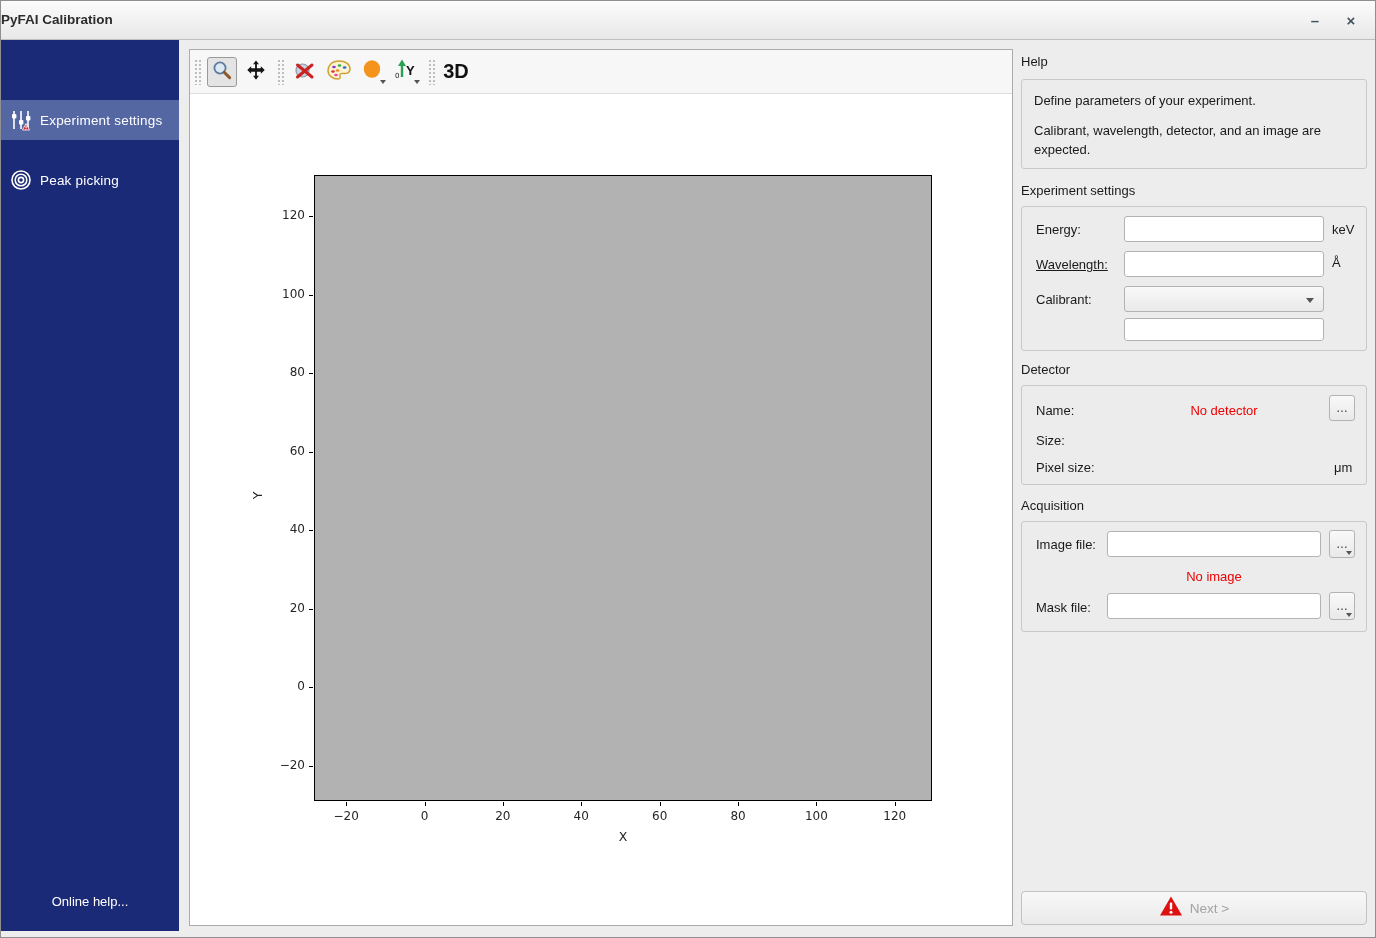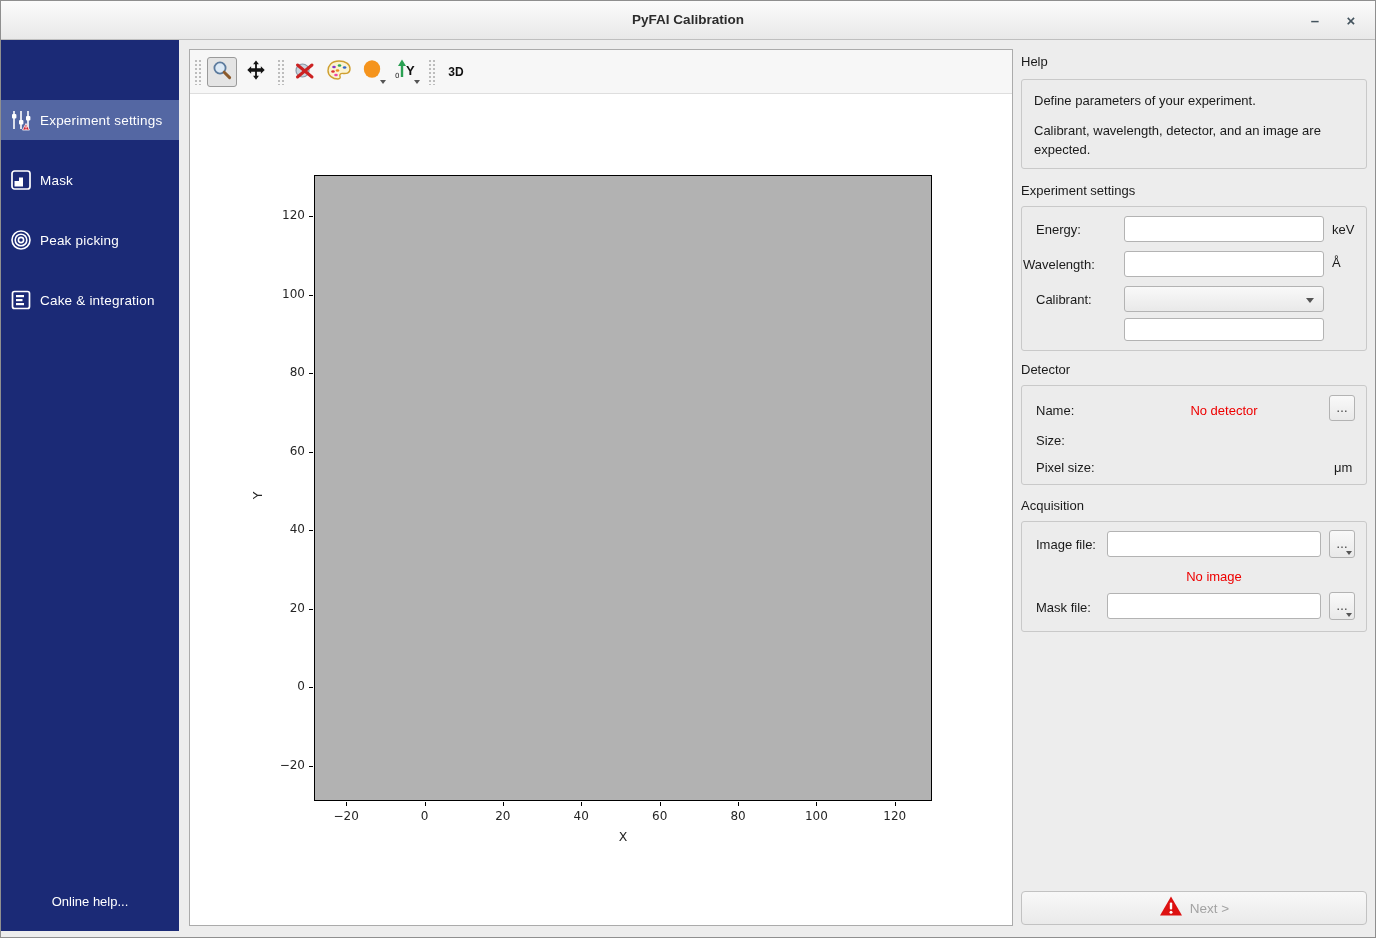--- a/index.html
+++ b/index.html
@@ -8,21 +8,21 @@
     position:relative; width:1376px; height:938px; background:#ededed;
     border:1px solid #8f8f8f; overflow:hidden;
   }
   
   .titlebar {
     position:absolute; left:0; top:0; width:100%; height:39px;
     background:linear-gradient(#fbfbfb,#e8e8e8);
     border-bottom:1px solid #bfbfbf;
   }
   .titlebar .title {
-    position:absolute; left:0; right:0; top:11px; text-align:center;
+    position:absolute; left:0; right:0; top:11px; 
     font-size:13.5px; font-weight:700; color:#2c2c2c;
   }
   .winbtn {
     position:absolute; top:8px; width:24px; height:24px; text-align:center;
     line-height:24px; font-size:15px; font-weight:700; color:#44545e; cursor:default;
   }
   .winbtn.min { right:48px; }
   .winbtn.close { right:12px; }
   
   .sidebar {
@@ -59,21 +59,21 @@
   .tb-btn {
     width:30px; height:30px; display:flex; align-items:center; justify-content:center;
     border:1px solid transparent; border-radius:3px; position:relative; margin:0 2px;
   }
   .tb-btn.pressed { background:#e4e4e4; border-color:#9a9a9a; }
   .tb-caret {
     position:absolute; right:1px; bottom:2px; width:0; height:0;
     border-left:3.5px solid transparent; border-right:3.5px solid transparent;
     border-top:4px solid #555;
   }
-  .tb-text { font-weight:700; font-size:12px; color:#111; }
+  .tb-text { font-weight:700; font-size:20px; color:#111; }
   
   .plot-wrap { position:absolute; left:124px; top:125px; width:618px; height:626px; }
   .plot-canvas { position:absolute; inset:0; background:#b2b2b2; border:1px solid #000; }
   .tickmark-x { position:absolute; width:1px; height:4px; background:#000; top:calc(100% + 1px); }
   .ticklabel-x { position:absolute; top:calc(100% + 8px); width:44px; margin-left:-22px;
     text-align:center; font-family:"DejaVu Sans",sans-serif; font-size:12px; color:#262626; }
   .tickmark-y { position:absolute; height:1px; width:4px; background:#000; left:-5px; }
   .ticklabel-y { position:absolute; left:-53px; width:44px; margin-top:-8px;
     text-align:right; font-family:"DejaVu Sans",sans-serif; font-size:12px; color:#262626; }
   .axis-xlabel { position:absolute; left:0; right:0; top:calc(100% + 28px); text-align:center;
@@ -143,53 +143,33 @@
           <rect x="9" y="11" width="4.4" height="4.4" rx="1" fill="#fff"></rect>
           <rect x="16" y="7" width="4.4" height="4.4" rx="1" fill="#fff"></rect>
           <polygon points="12.5,21 16,14.5 19.5,21" fill="#d41f2c" stroke="#fff" stroke-width="0.8"></polygon>
           <rect x="15.5" y="16.6" width="1.1" height="2.4" fill="#fff"></rect>
           <rect x="15.5" y="19.6" width="1.1" height="1" fill="#fff"></rect>
         </svg>
       </span>
       <span class="nlabel">Experiment settings</span>
     </div>
 
-    <div class="nav-item">
-      <span class="nicon">
-        <svg width="22" height="22" viewBox="0 0 22 22">
-          <rect x="2" y="2" width="18" height="18" rx="2.5" fill="none" stroke="#fff" stroke-width="1.7"></rect>
-          <path d="M4.5 17.5 L4.5 12 L9 12 L9 8.5 L13 8.5 L13 17.5 Z" fill="#fff"></path>
-        </svg>
-      </span>
-      <span class="nlabel">Mask</span>
-    </div>
 
     <div class="nav-item">
       <span class="nicon">
         <svg width="22" height="22" viewBox="0 0 22 22">
           <circle cx="11" cy="11" r="9" fill="none" stroke="#fff" stroke-width="1.6"></circle>
           <circle cx="11" cy="11" r="5.8" fill="none" stroke="#fff" stroke-width="1.6"></circle>
           <circle cx="11" cy="11" r="2.6" fill="none" stroke="#fff" stroke-width="1.6"></circle>
         </svg>
       </span>
       <span class="nlabel">Peak picking</span>
     </div>
 
 
-    <div class="nav-item">
-      <span class="nicon">
-        <svg width="22" height="22" viewBox="0 0 22 22">
-          <rect x="2.5" y="2.5" width="17" height="17" rx="2" fill="none" stroke="#fff" stroke-width="1.7"></rect>
-          <rect x="6" y="6" width="8" height="2.2" fill="#fff"></rect>
-          <rect x="6" y="10" width="6.5" height="2.2" fill="#fff"></rect>
-          <rect x="6" y="14" width="8" height="2.2" fill="#fff"></rect>
-        </svg>
-      </span>
-      <span class="nlabel">Cake &amp; integration</span>
-    </div>
 
     <div class="footer">Online help...</div>
   </div>
 
   <div class="plot-panel">
 
     <div class="mpl-toolbar">
       <div class="tb-handle"></div>
 
       <div class="tb-btn pressed">
@@ -313,21 +293,21 @@
       <p>Define parameters of your experiment.</p>
       <p>Calibrant, wavelength, detector, and an image are expected.</p>
     </div>
 
     <div class="group-label" style="top:142px;">Experiment settings</div>
     <div class="group-box" style="top:165px; height:145px;">
       <span class="field-label" style="left:14px; top:15px;">Energy:</span>
       <input class="text-input" style="left: 102px; top: 9px; width: 200px;" value="">
       <span class="unit-label" style="left:310px; top:15px;">keV</span>
 
-      <span class="field-label" style="left:1px; top:50px;">Wavelength:</span>
+      <span class="field-label" style="left:14px; top:50px;text-decoration:underline;">Wavelength:</span>
       <input class="text-input" style="left: 102px; top: 44px; width: 200px;" value="">
       <span class="unit-label" style="left:310px; top:48px;">Å</span>
 
       <span class="field-label" style="left:14px; top:85px;">Calibrant:</span>
       <div class="combo" style="left:102px; top:79px; width:200px;">
         <span></span>
         <span class="arrow"></span>
       </div>
       <input class="text-input" style="left: 102px; top: 111px; width: 200px; height: 23px;" value="">
     </div>

